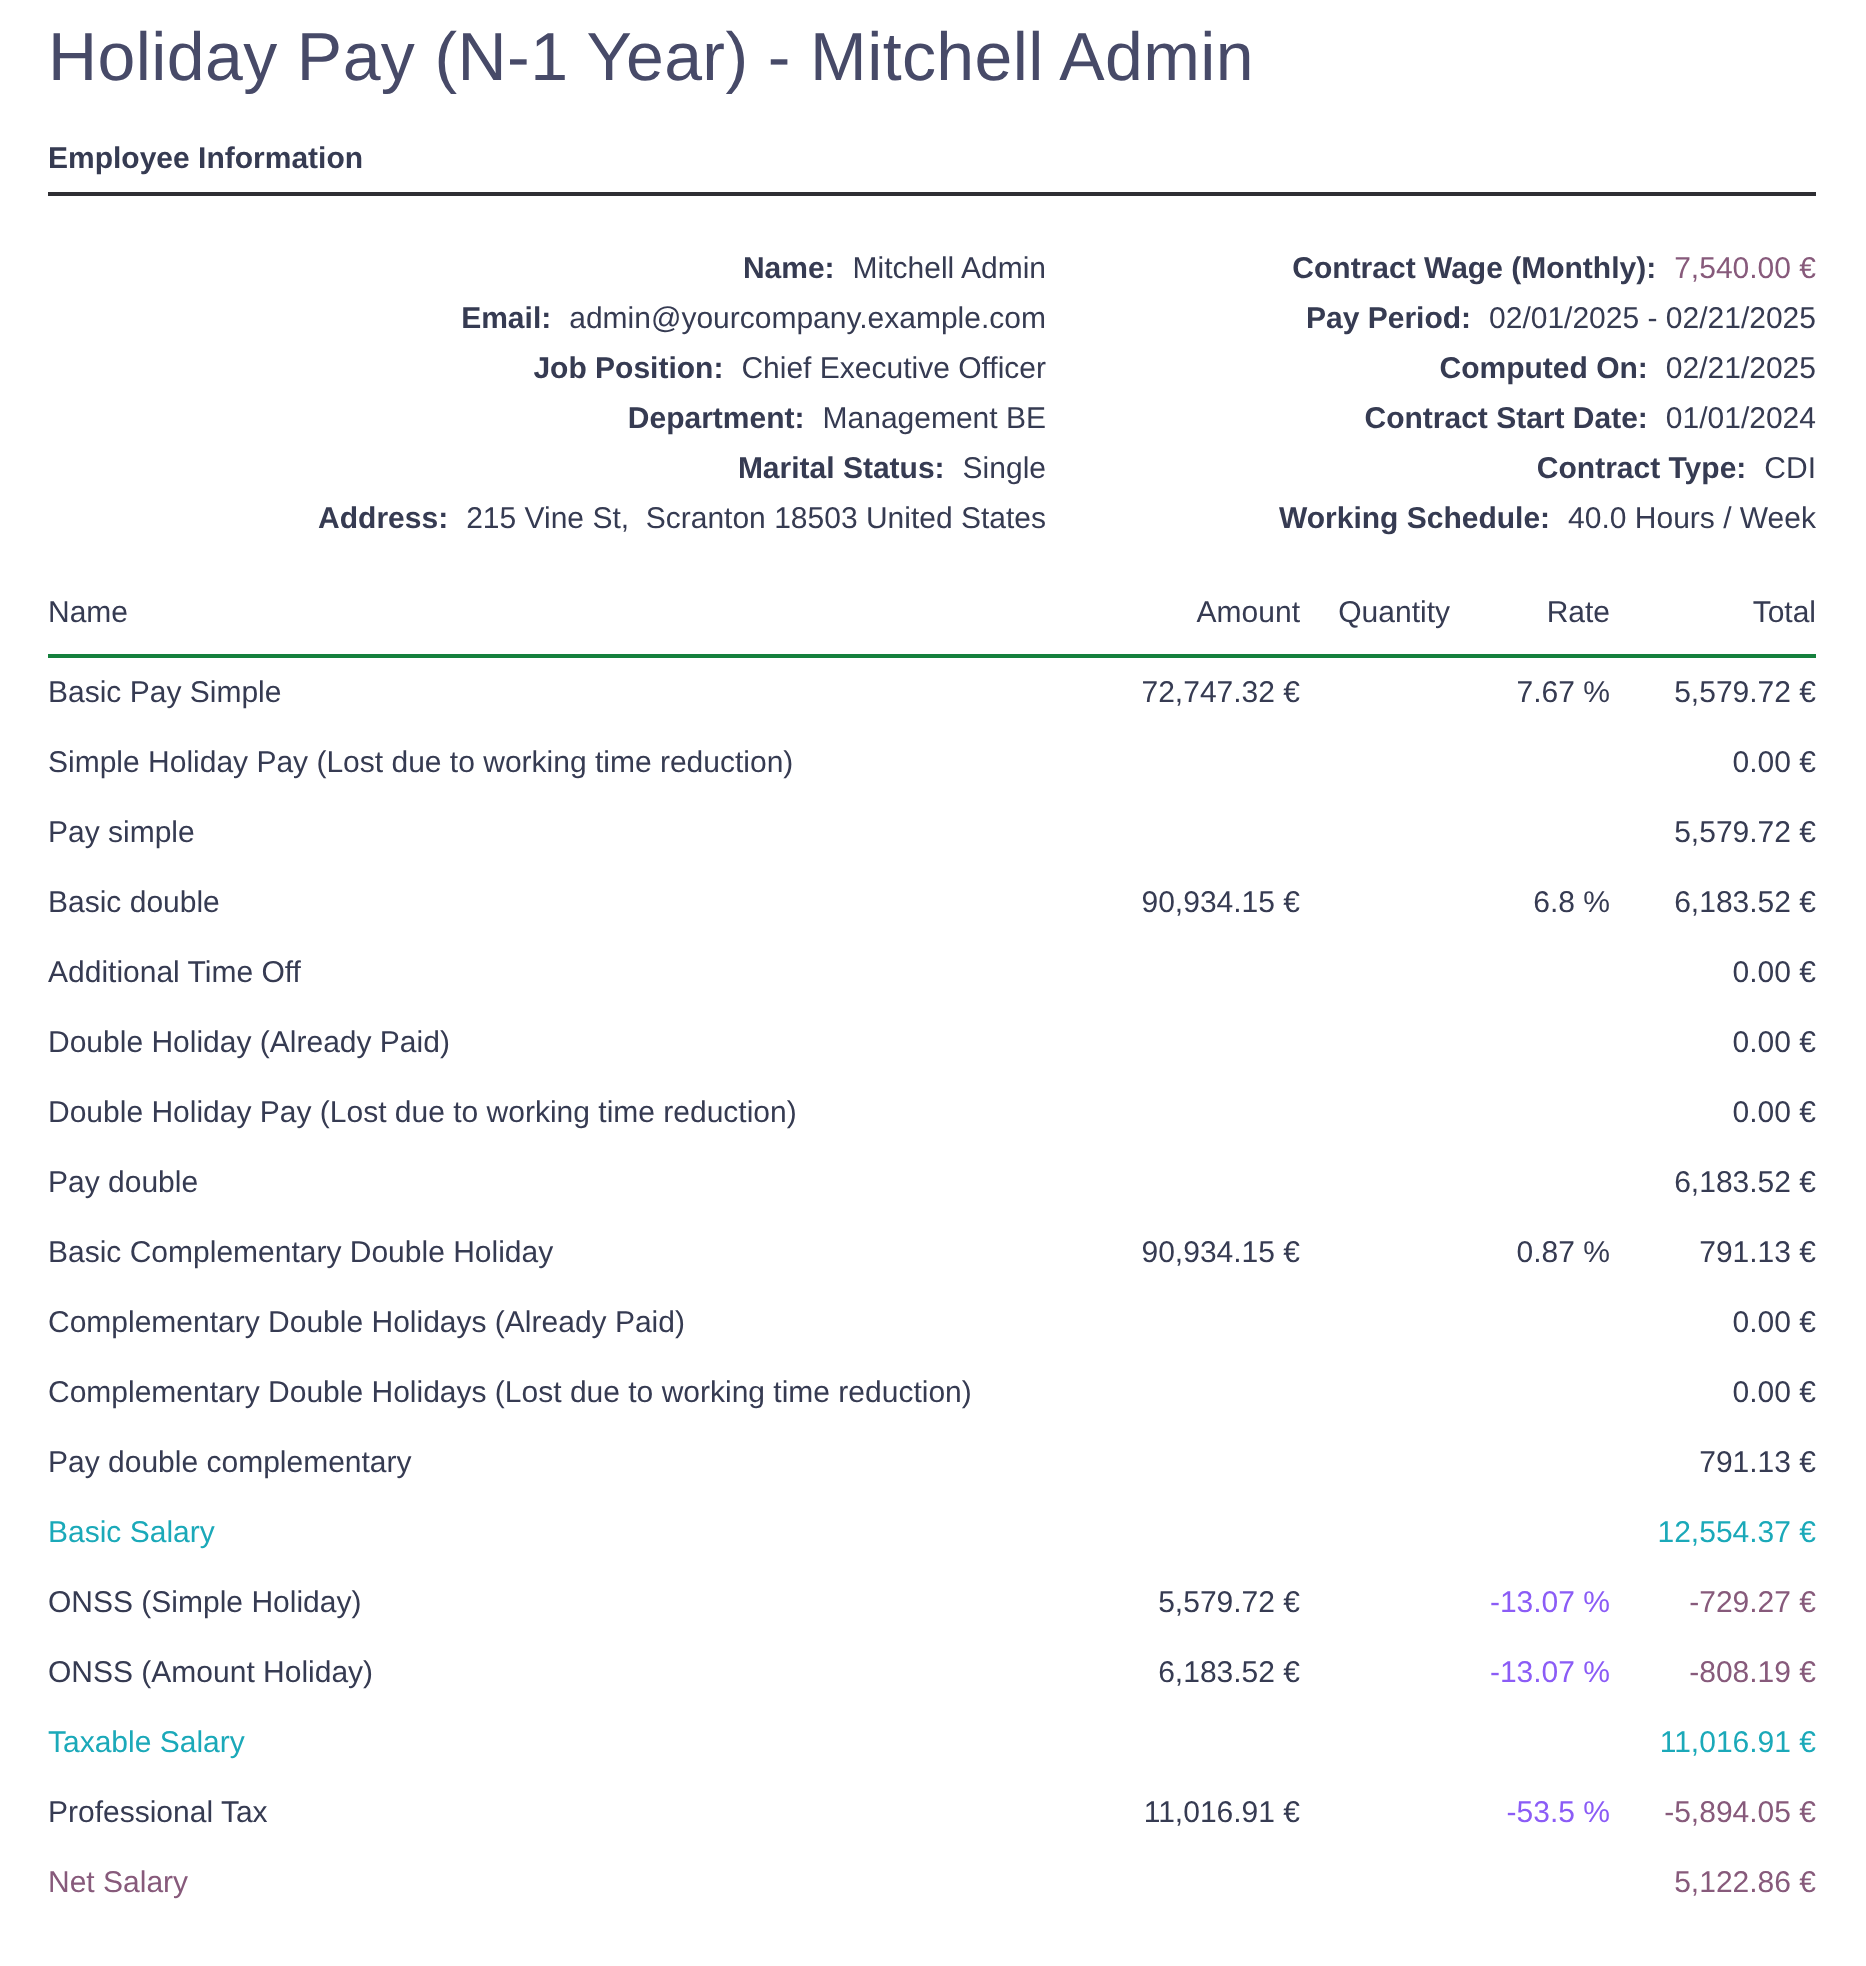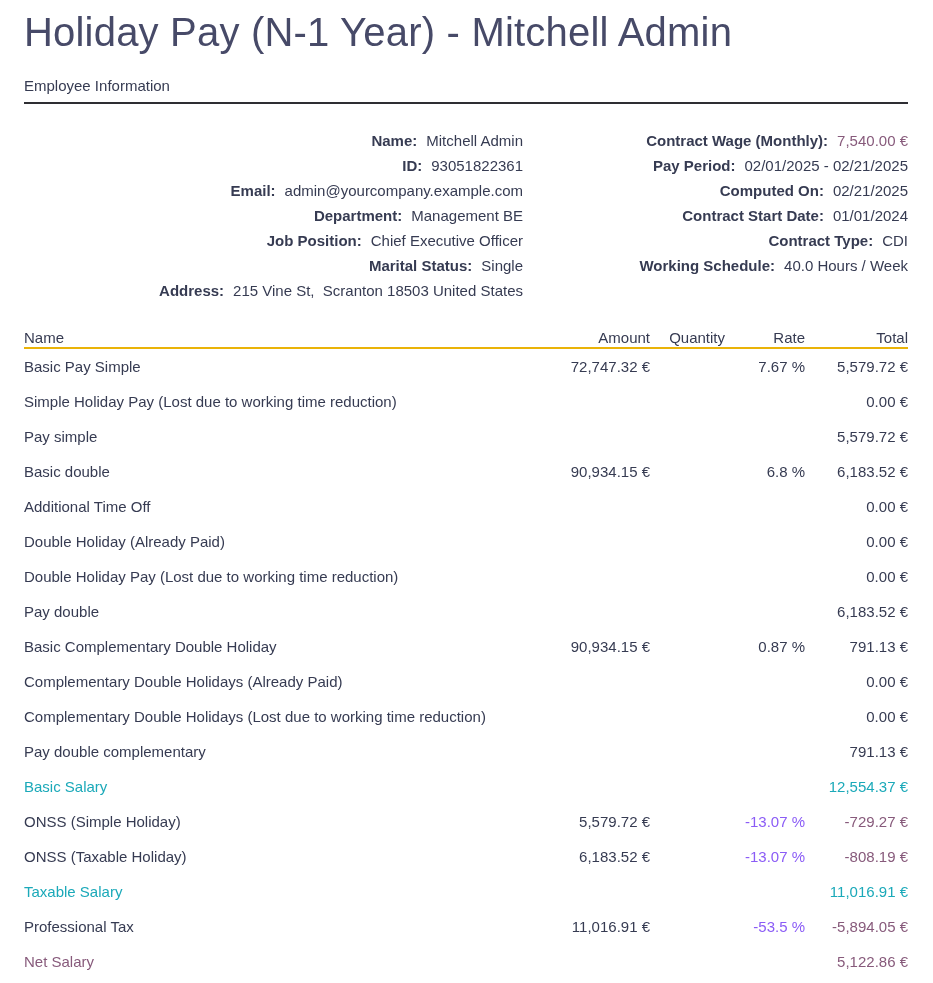--- a/index.html
+++ b/index.html
@@ -9,54 +9,54 @@
     font-size: 15px;
     color: #363b52;
     width: 933px;
   }
   .page {
     width: 933px;
     min-height: 983px;
     padding: 6px 25px 10px 24px;
   }
   .page-title {
-    font-size: 40px;
+    font-size: 34px;
     font-weight: 500;
     color: #474a68;
     margin: 4px 0 22px 0;
     letter-spacing: 0.2px;
   }
   .info-headers {
     display: grid;
     grid-template-columns: 499px 1fr;
     padding-bottom: 8px;
     border-bottom: 2px solid #2e2e33;
   }
-  .section-heading { font-weight: 400; color: #363b52; }
+  .section-heading { font-weight: 700; color: #363b52; }
   .info-grid {
     display: grid;
     grid-template-columns: 499px 1fr;
     padding-top: 24px;
     text-align: right;
   }
   .info-row { line-height: 25px; white-space: pre-wrap; }
   .info-label { font-weight: 700; margin-right: 9px; }
   .info-value { white-space: pre-wrap; }
   .info-value.purple { color: #875a7b; }
   table.payslip {
     width: 100%;
     border-collapse: collapse;
     table-layout: fixed;
     margin-top: 26px;
   }
   table.payslip th {
     font-weight: 400;
     text-align: right;
-    padding: 0 0 1px 0;
-    border-bottom: 2px solid #eab308;
+    padding: 0 0 12px 0;
+    border-bottom: 2px solid #15803d;
   }
   table.payslip th.cell-name { text-align: left; }
   table.payslip td { padding: 9px 0; overflow: hidden; }
   .cell-num { text-align: right; }
   tr.teal .cell-name, tr.teal .cell-total { color: #1ba9b9; }
   tr.net .cell-name, tr.net .cell-total { color: #875a7b; }
   tr.deduction .cell-rate { color: #8b5cf6; }
   tr.deduction .cell-total { color: #875a7b; }
   .footer-note {
     margin-top: 22px;
@@ -72,24 +72,23 @@
 
   <h1 class="page-title">Holiday Pay (N-1 Year) - Mitchell Admin</h1>
 
   <div class="info-headers">
     <div class="section-heading">Employee Information</div>
   </div>
 
   <div class="info-grid">
     <div class="info-col">
         <div class="info-row"><span class="info-label">Name:</span><span class="info-value">Mitchell Admin</span></div>
-        <div class="info-row"><span class="info-label">ID:</span><span class="info-value">93051822361</span></div>
         <div class="info-row"><span class="info-label">Email:</span><span class="info-value">admin@yourcompany.example.com</span></div>
+        <div class="info-row"><span class="info-label">Job Position:</span><span class="info-value">Chief Executive Officer</span></div>
         <div class="info-row"><span class="info-label">Department:</span><span class="info-value">Management BE</span></div>
-        <div class="info-row"><span class="info-label">Job Position:</span><span class="info-value">Chief Executive Officer</span></div>
         <div class="info-row"><span class="info-label">Marital Status:</span><span class="info-value">Single</span></div>
         <div class="info-row"><span class="info-label">Address:</span><span class="info-value">215 Vine St,  Scranton 18503 United States</span></div>
       </div>
     <div class="info-col">
         <div class="info-row"><span class="info-label">Contract Wage (Monthly):</span><span class="info-value purple">7,540.00 €</span></div>
         <div class="info-row"><span class="info-label">Pay Period:</span><span class="info-value">02/01/2025 - 02/21/2025</span></div>
         <div class="info-row"><span class="info-label">Computed On:</span><span class="info-value">02/21/2025</span></div>
         <div class="info-row"><span class="info-label">Contract Start Date:</span><span class="info-value">01/01/2024</span></div>
         <div class="info-row"><span class="info-label">Contract Type:</span><span class="info-value">CDI</span></div>
         <div class="info-row"><span class="info-label">Working Schedule:</span><span class="info-value">40.0 Hours / Week</span></div>
@@ -206,21 +205,21 @@
           <td class="cell-num cell-total">12,554.37 €</td>
         </tr>
         <tr class="deduction">
           <td class="cell-name">ONSS (Simple Holiday)</td>
           <td class="cell-num cell-amount">5,579.72 €</td>
           <td class="cell-num cell-quantity"></td>
           <td class="cell-num cell-rate">-13.07 %</td>
           <td class="cell-num cell-total">-729.27 €</td>
         </tr>
         <tr class="deduction">
-          <td class="cell-name">ONSS (Taxable Holiday)</td>
+          <td class="cell-name">ONSS (Amount Holiday)</td>
           <td class="cell-num cell-amount">6,183.52 €</td>
           <td class="cell-num cell-quantity"></td>
           <td class="cell-num cell-rate">-13.07 %</td>
           <td class="cell-num cell-total">-808.19 €</td>
         </tr>
         <tr class="teal">
           <td class="cell-name">Taxable Salary</td>
           <td class="cell-num cell-amount"></td>
           <td class="cell-num cell-quantity"></td>
           <td class="cell-num cell-rate"></td>

